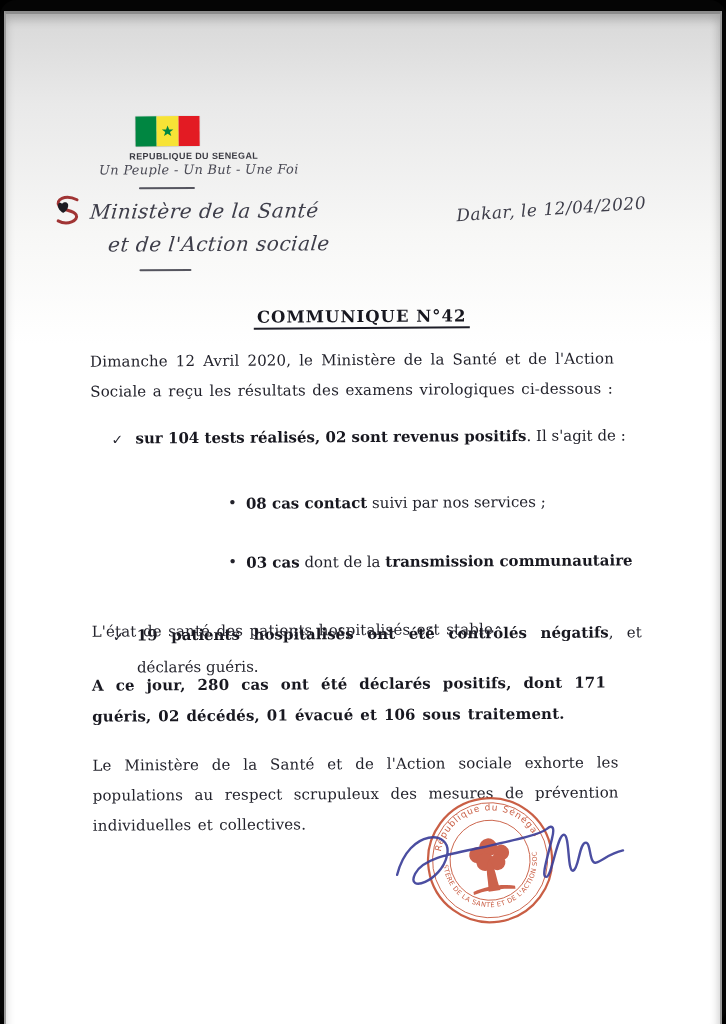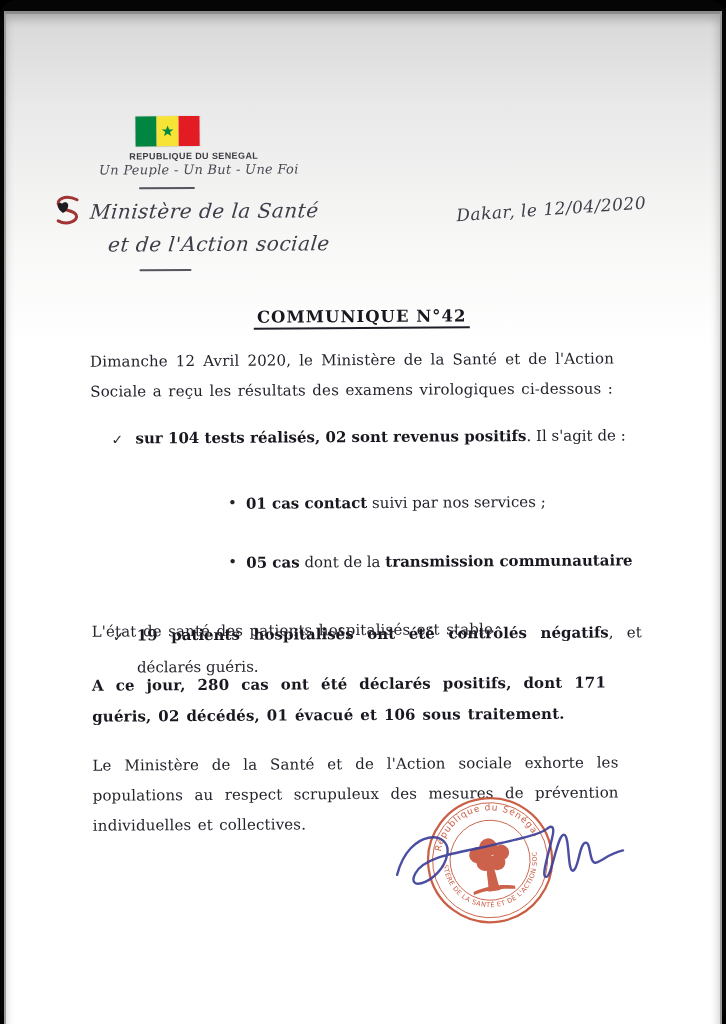--- a/index.html
+++ b/index.html
@@ -77,25 +77,25 @@
 
       <div class="abs para" style="left:85px;top:331px;width:524px;">Dimanche 12 Avril 2020, le Ministère de la Santé et de l'Action Sociale a reçu les résultats des examens virologiques ci-dessous :</div>
 
       <div class="abs check-item" style="left:106px;top:407px;width:505px;">
         <span class="checkmark">✓</span>
         <span class="b">sur 104 tests réalisés, 02 sont revenus positifs</span><span>. Il s'agit de :</span>
       </div>
 
       <div class="abs bullet-item" style="left:222px;top:444px;width:380px;">
         <span class="dot">•</span>
-        <span class="b">01 cas contact</span><span> suivi par nos services ;</span>
+        <span class="b">08 cas contact</span><span> suivi par nos services ;</span>
       </div>
       <div class="abs bullet-item" style="left:222px;top:476px;width:400px;">
         <span class="dot">•</span>
-        <span class="b">05 cas</span><span> dont de la </span><span class="b">transmission communautaire</span>
+        <span class="b">03 cas</span><span> dont de la </span><span class="b">transmission communautaire</span>
       </div>
 
       <div class="abs check-item" style="left:106px;top:518px;width:505px;text-align:justify;">
         <span class="checkmark">✓</span>
         <span class="b">19 patients hospitalisés ont été contrôlés négatifs</span><span>, et déclarés guéris.</span>
       </div>
 
       <div class="abs para" style="left:85px;top:601px;width:524px;text-align:left;">L'état de santé des patients hospitalisés est stable.</div>
 
       <div class="abs para b" style="left:85px;top:655px;width:514px;line-height:31px;">A ce jour, 280 cas ont été déclarés positifs, dont 171 guéris, 02 décédés, 01 évacué et 106 sous traitement.</div>

